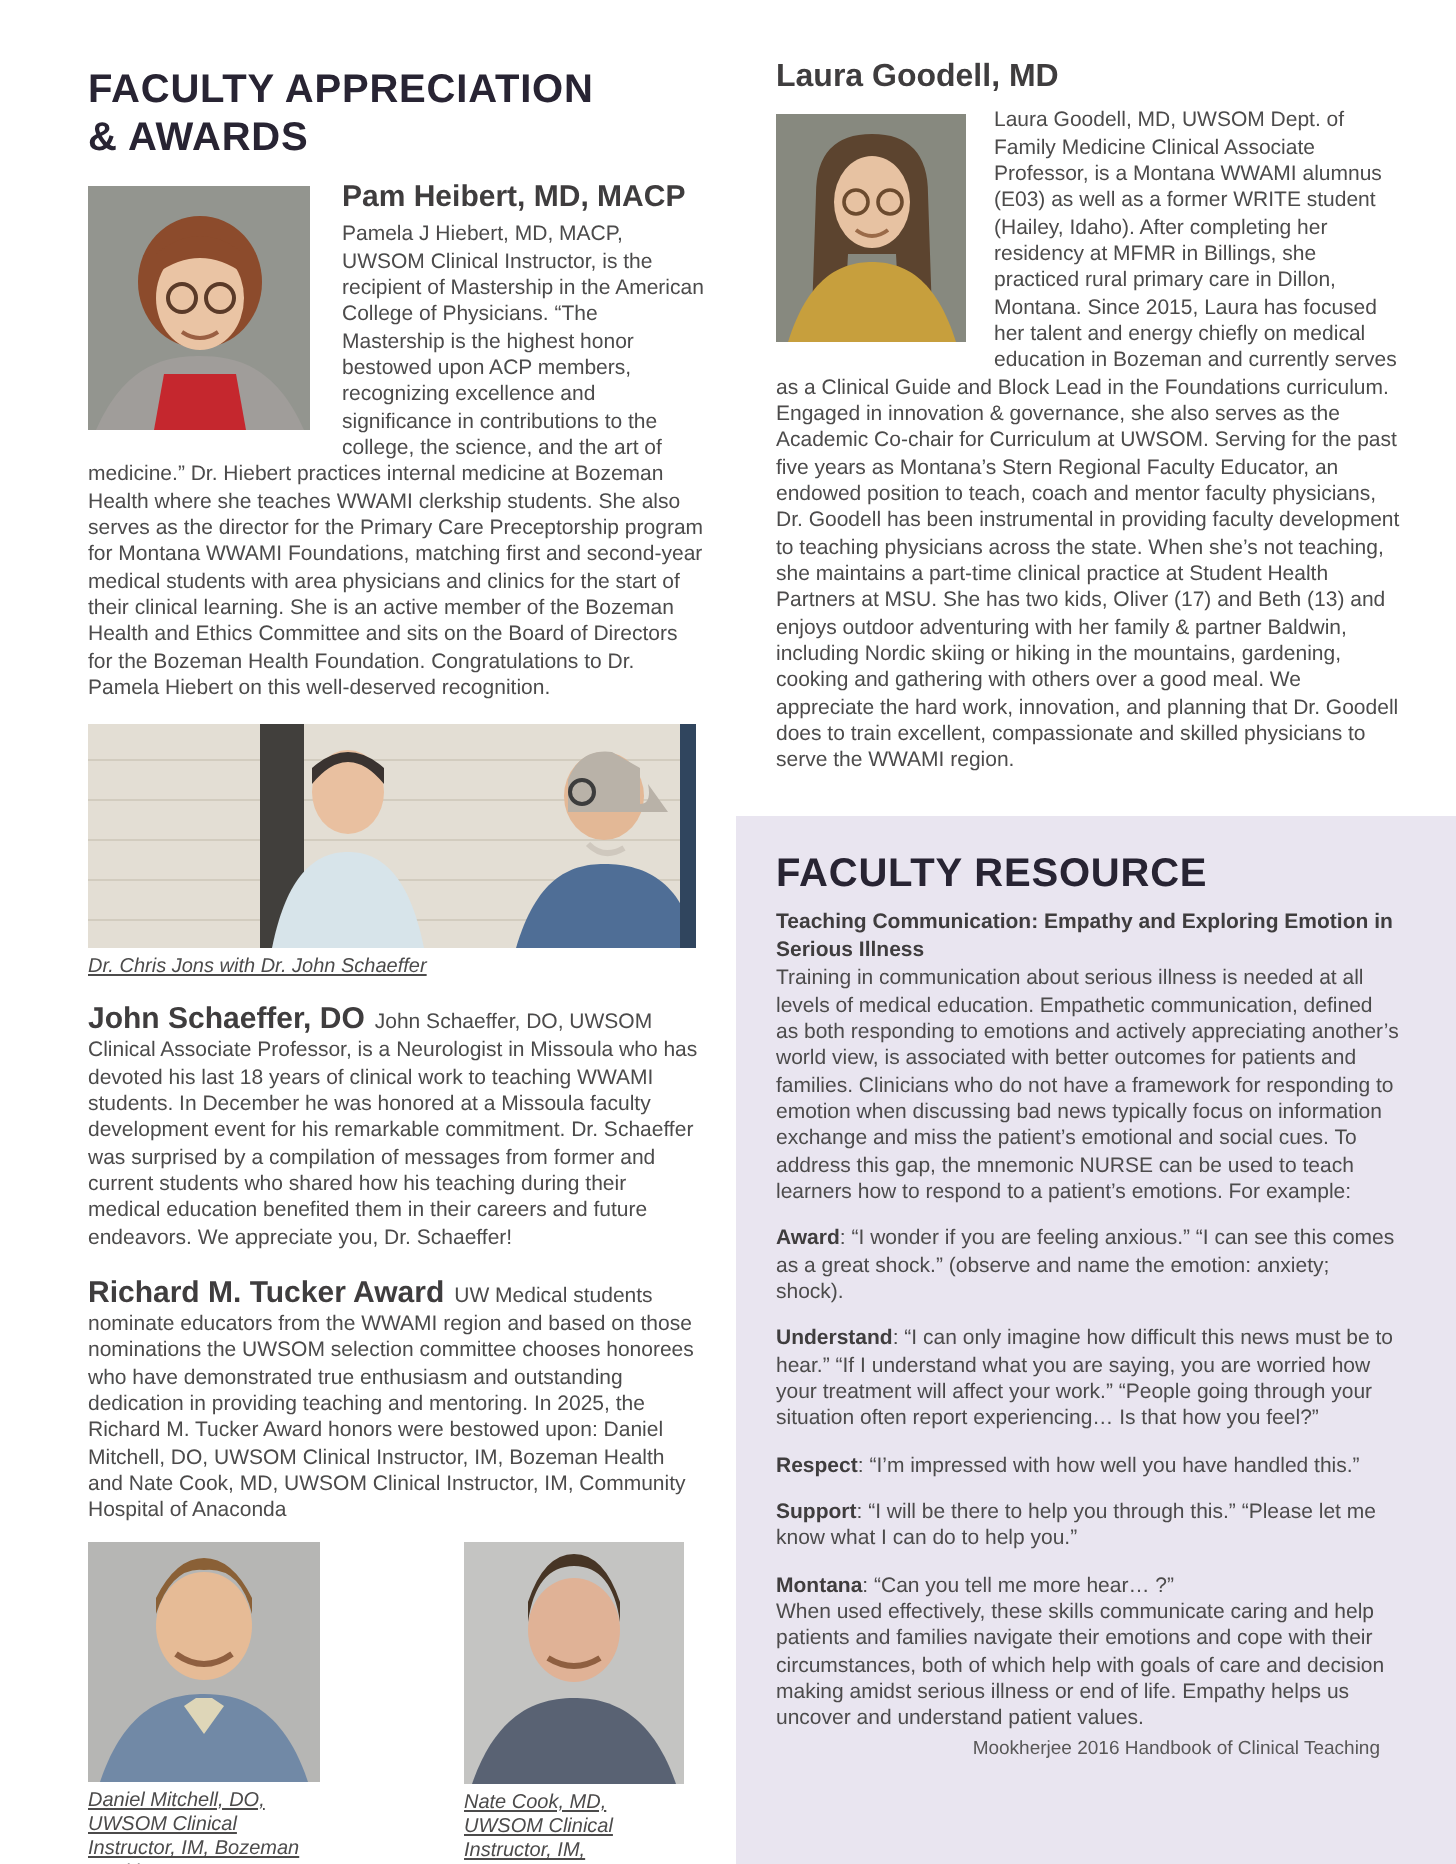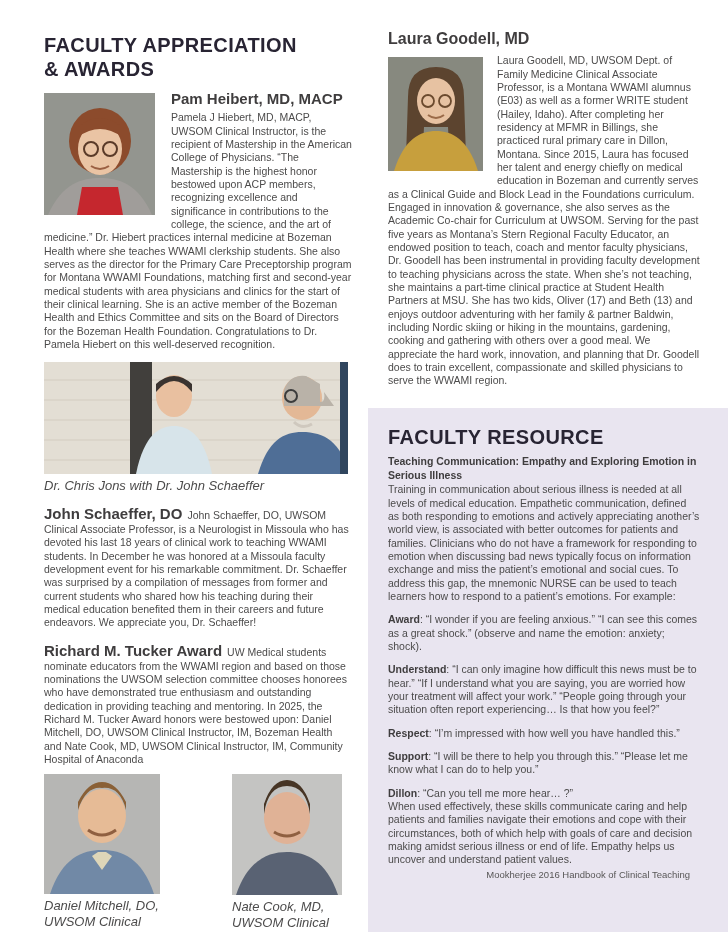--- a/index.html
+++ b/index.html
@@ -8,21 +8,21 @@
   
   .left-col{position:absolute;left:44px;top:33px;width:308px;}
   .right-col{position:absolute;left:388px;top:30px;width:313px;}
   
   .section-title{font-size:20px;font-weight:bold;letter-spacing:.4px;color:#282433;
                  line-height:1.2;margin:0 0 9px 0;}
   .sub-heading{font-size:15px;font-weight:bold;color:#3f3d3e;margin:0 0 4px 0;line-height:1.15;}
   .runin{font-size:15px;font-weight:bold;color:#3f3d3e;margin-right:5px;}
   
   .body{font-size:10.5px;line-height:1.27;color:#4c4b4b;margin:0;}
-  .caption{font-size:13px;font-style:italic;color:#4c4b4b;line-height:1.22;margin:4px 0 0 0;}
+  .caption{font-size:10px;font-style:italic;color:#4c4b4b;line-height:1.22;margin:4px 0 0 0;text-decoration:underline;}
   .clear{clear:both;}
   
   .photo{display:block;background:#999;}
   .float-photo{float:left;margin:3px 16px 4px 0;}
   .group-fig{margin:9px 0 0 0;}
   .sect{margin:0 0 11px 0;}
   .bottom-row{display:flex;gap:72px;margin-top:8px;}
   .bottom-fig{display:block;}
   
   .panel{position:absolute;left:368px;top:408px;width:360px;height:589px;background:#e9e5f0;
@@ -139,19 +139,19 @@
 
   <div class="panel">
     <h1 class="section-title">FACULTY RESOURCE</h1>
     <div class="panel-topic">Teaching Communication: Empathy and Exploring Emotion in Serious Illness</div>
     <p class="body">Training in communication about serious illness is needed at all levels of medical education. Empathetic communication, defined as both responding to emotions and actively appreciating another’s world view, is associated with better outcomes for patients and families. Clinicians who do not have a framework for responding to emotion when discussing bad news typically focus on information exchange and miss the patient’s emotional and social cues. To address this gap, the mnemonic NURSE can be used to teach learners how to respond to a patient’s emotions. For example:</p>
 
     <p class="nurse"><b>Award</b><span>: “I wonder if you are feeling anxious.” “I can see this comes as a great shock.” (observe and name the emotion: anxiety; shock).</span></p>
     <p class="nurse"><b>Understand</b><span>: “I can only imagine how difficult this news must be to hear.” “If I understand what you are saying, you are worried how your treatment will affect your work.” “People going through your situation often report experiencing… Is that how you feel?”</span></p>
     <p class="nurse"><b>Respect</b><span>: “I’m impressed with how well you have handled this.”</span></p>
     <p class="nurse"><b>Support</b><span>: “I will be there to help you through this.” “Please let me know what I can do to help you.”</span></p>
-    <p class="nurse"><b>Dillon</b><span>: “Can you tell me more hear… ?”</span></p>
+    <p class="nurse"><b>Montana</b><span>: “Can you tell me more hear… ?”</span></p>
 
     <p class="body closing">When used effectively, these skills communicate caring and help patients and families navigate their emotions and cope with their circumstances, both of which help with goals of care and decision making amidst serious illness or end of life. Empathy helps us uncover and understand patient values.</p>
     <p class="credit">Mookherjee 2016 Handbook of Clinical Teaching</p>
   </div>
 
 </div>
 
 </body></html>

